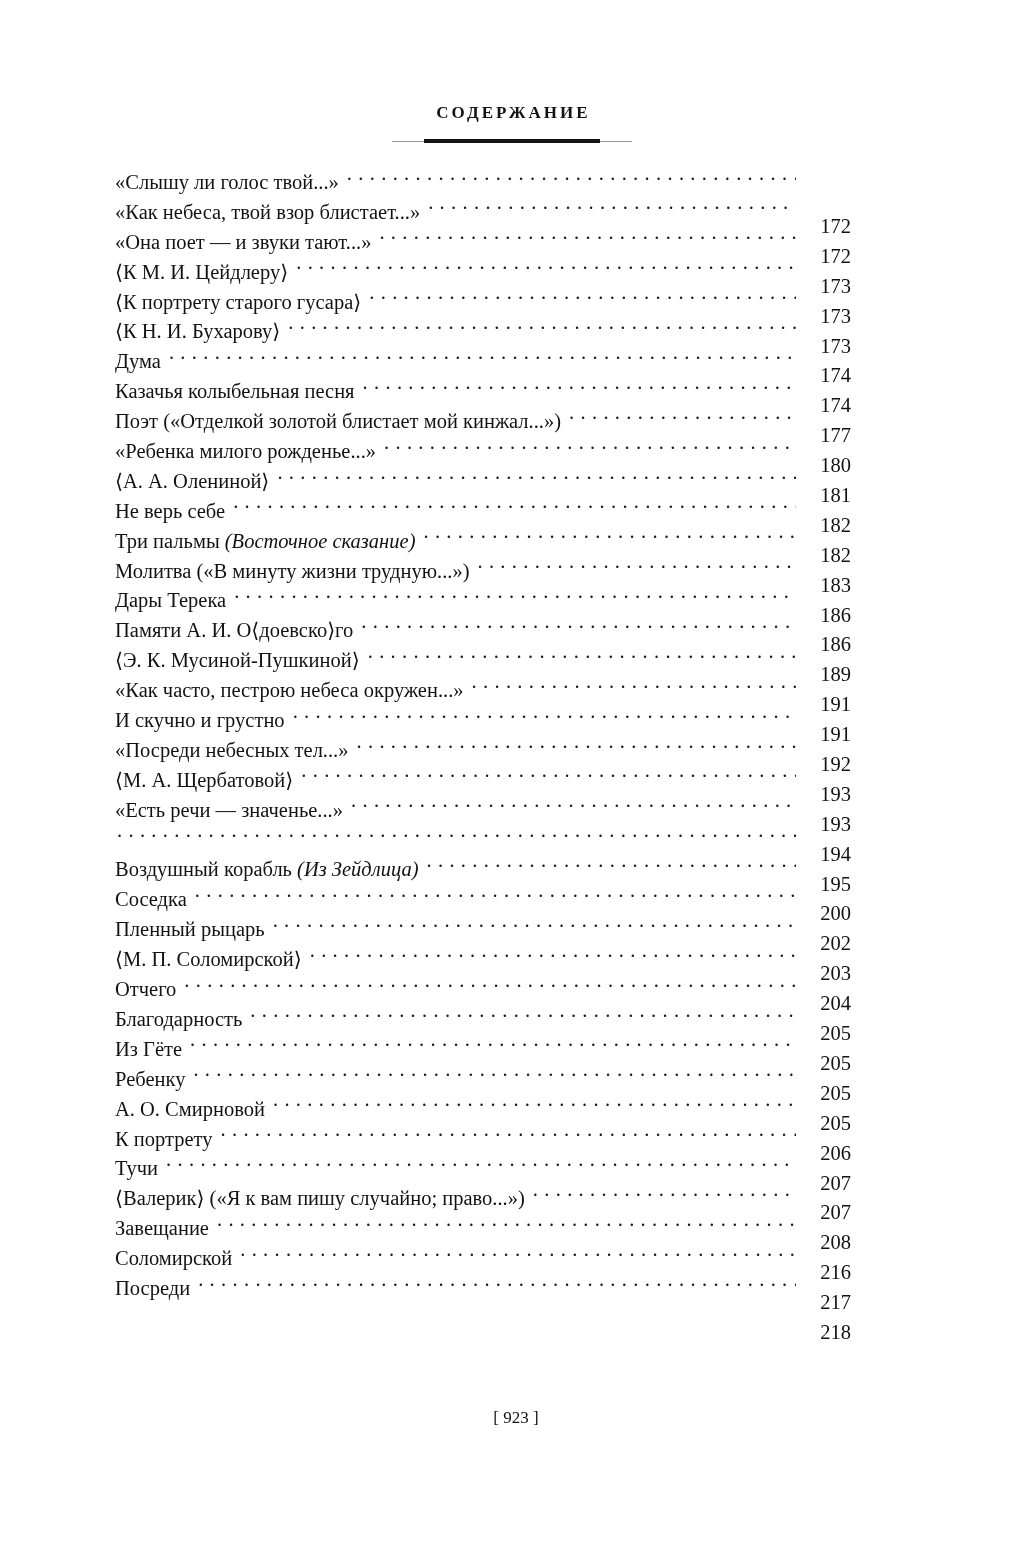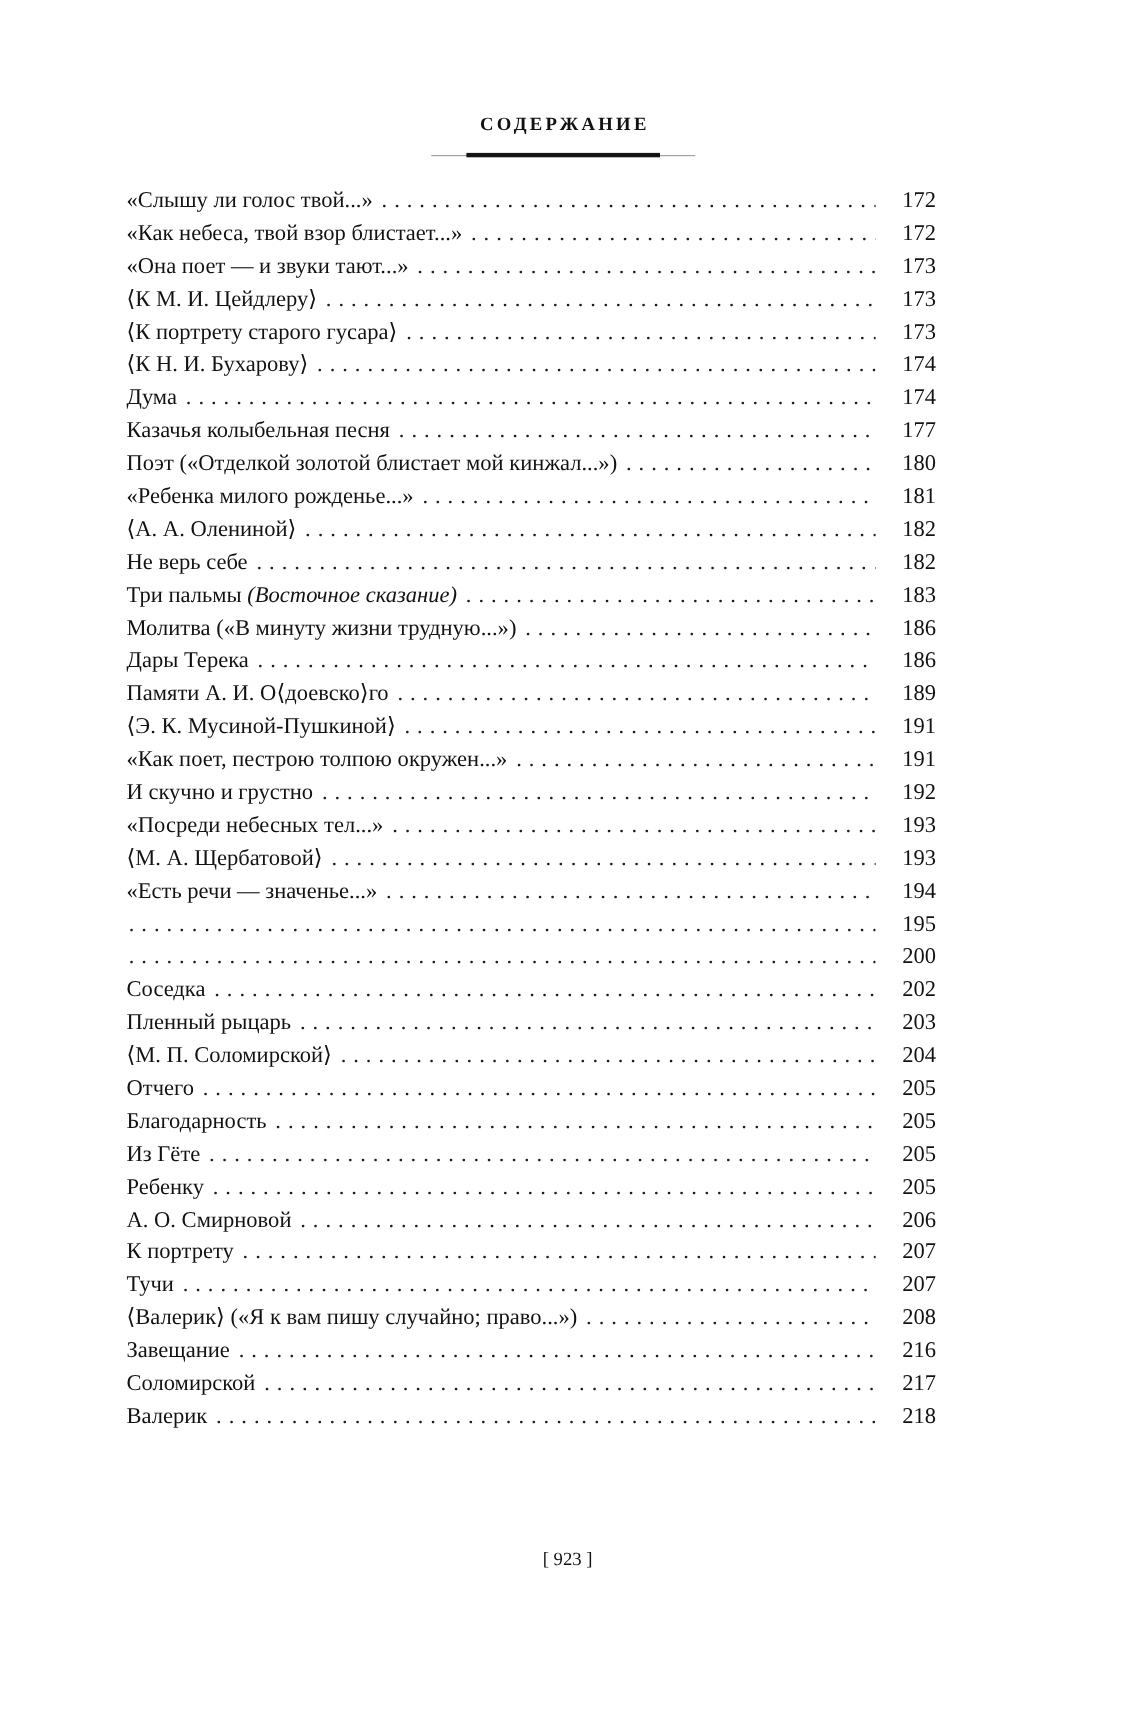--- a/index.html
+++ b/index.html
@@ -68,21 +68,21 @@
   
   .toc {
     position: absolute;
     top: 168px;
     left: 115px;
     width: 736px;
   }
 
   .toc-row {
     display: flex;
-    align-items: flex-end;
+    align-items: flex-start;
     font-size: 20.5px;
     line-height: 29.9px;
     height: 29.9px;
     white-space: nowrap;
   }
 
   .toc-title {
     flex: 0 0 auto;
     padding-right: 6px;
   }
@@ -220,21 +220,21 @@
         <span class="toc-title">Памяти А. И. О⟨доевско⟩го</span>
         <span class="toc-leader"></span>
         <span class="toc-page">189</span>
       </div>
       <div class="toc-row">
         <span class="toc-title">⟨Э. К. Мусиной-Пушкиной⟩</span>
         <span class="toc-leader"></span>
         <span class="toc-page">191</span>
       </div>
       <div class="toc-row">
-        <span class="toc-title">«Как поет, пестрою толпою окружен...»</span>
+        <span class="toc-title">«Как часто, пестрою небеса окружен...»</span>
         <span class="toc-leader"></span>
         <span class="toc-page">191</span>
       </div>
       <div class="toc-row">
         <span class="toc-title">И скучно и грустно</span>
         <span class="toc-leader"></span>
         <span class="toc-page">192</span>
       </div>
       <div class="toc-row">
         <span class="toc-title">«Посреди небесных тел...»</span>
@@ -249,20 +249,21 @@
       <div class="toc-row">
         <span class="toc-title">«Есть речи — значенье...»</span>
         <span class="toc-leader"></span>
         <span class="toc-page">194</span>
       </div>
       <div class="toc-row">
         <span class="toc-leader"></span>
         <span class="toc-page">195</span>
       </div>
       <div class="toc-row">
+        <span class="toc-title">Воздушный корабль <em>(Из Зейдлица)</em></span>
         <span class="toc-leader"></span>
         <span class="toc-page">200</span>
       </div>
       <div class="toc-row">
         <span class="toc-title">Соседка</span>
         <span class="toc-leader"></span>
         <span class="toc-page">202</span>
       </div>
       <div class="toc-row">
         <span class="toc-title">Пленный рыцарь</span>
@@ -318,21 +319,21 @@
         <span class="toc-title">Завещание</span>
         <span class="toc-leader"></span>
         <span class="toc-page">216</span>
       </div>
       <div class="toc-row">
         <span class="toc-title">Соломирской</span>
         <span class="toc-leader"></span>
         <span class="toc-page">217</span>
       </div>
       <div class="toc-row">
-        <span class="toc-title">Валерик</span>
+        <span class="toc-title">Посреди</span>
         <span class="toc-leader"></span>
         <span class="toc-page">218</span>
       </div>
     </div>
 
   <div class="folio">[ 923 ]</div>
 
 </div>
 
 </body></html>

